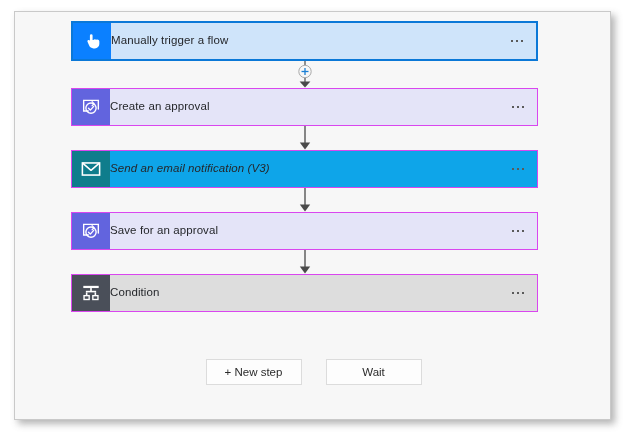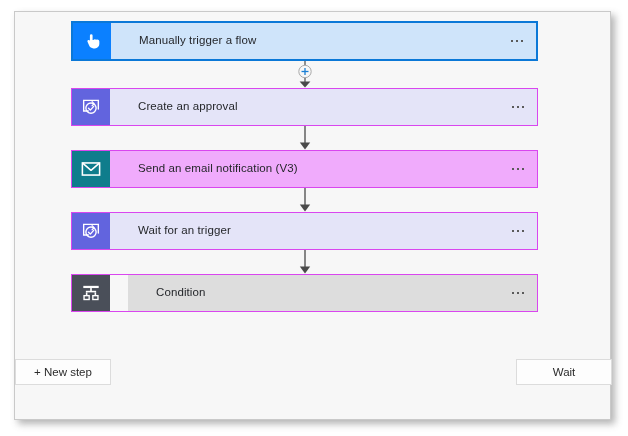--- a/index.html
+++ b/index.html
@@ -62,21 +62,21 @@
     min-width: 38px;
     display: flex;
     align-items: center;
     justify-content: center;
   }
   .card-body {
     flex: 1 1 auto;
     display: flex;
     align-items: center;
     justify-content: space-between;
-    padding: 0 11px 0 28px;
+    padding: 0 11px 0 0;
   }
   .card-title {
     font-size: 11.5px;
     color: #25272b;
     line-height: 1;
     letter-spacing: 0.1px;
     white-space: nowrap;
   }
   .ellipsis {
     display: flex;
@@ -105,21 +105,21 @@
   }
   .connector-first { height: 27px; }
 
   
   .button-row {
     position: absolute;
     left: 0;
     top: 347px;
     width: 597px;
     display: flex;
-    justify-content: space-between;
+    justify-content: center;
     gap: 24px;
   }
   .flat-button {
     width: 96px;
     height: 26px;
     background: #fdfdfd;
     border: 1px solid #dcdcdc;
     font-size: 11.5px;
     color: #2b2b2b;
     font-family: "Liberation Sans", sans-serif;
@@ -193,21 +193,21 @@
         </svg>
       </div>
 
       <div class="card card-plain" id="card2">
         <div class="card-icon" id="icon2" style="background: rgb(15, 125, 140);">
           <svg width="22" height="22" viewBox="0 0 24 24">
             <rect x="2.6" y="5.4" width="18.8" height="13.2" fill="none" stroke="#ffffff" stroke-width="1.7"></rect>
             <path d="M2.6 5.4 L12 13.4 L21.4 5.4" fill="none" stroke="#ffffff" stroke-width="1.7" stroke-linejoin="round"></path>
           </svg>
         </div>
-        <div class="card-body" id="body2" style="background: #f0abfc;">
+        <div class="card-body" id="body2" style="background: #0ea5e9; font-style: italic;">
           <span class="card-title">Send an email notification (V3)</span>
           <span class="ellipsis">
               <i></i>
               <i></i>
               <i></i>
             </span>
         </div>
       </div>
 
       <div class="connector">
@@ -221,21 +221,21 @@
         <div class="card-icon" id="icon3" style="background: rgb(98, 100, 222);">
           <svg width="22" height="22" viewBox="0 0 24 24">
             <path d="M4 4.8h16v9.4" fill="none" stroke="#ffffff" stroke-width="1.5" stroke-linecap="round"></path>
             <path d="M4 4.8v11.6h5" fill="none" stroke="#ffffff" stroke-width="1.5" stroke-linecap="round"></path>
             <circle cx="12" cy="13.2" r="5.6" fill="none" stroke="#ffffff" stroke-width="1.5"></circle>
             <path d="M9.3 13.4l2 2 3.6-4.1" fill="none" stroke="#ffffff" stroke-width="1.5" stroke-linecap="round" stroke-linejoin="round"></path>
             <path d="M13.2 6.2l2.2 2.2-2.2 2.2" fill="none" stroke="#ffffff" stroke-width="1.3" stroke-linecap="round" stroke-linejoin="round"></path>
           </svg>
         </div>
         <div class="card-body" id="body3" style="background: rgb(228, 228, 248);">
-          <span class="card-title">Wait for an trigger</span>
+          <span class="card-title">Save for an approval</span>
           <span class="ellipsis">
               <i></i>
               <i></i>
               <i></i>
             </span>
         </div>
       </div>
 
       <div class="connector">
         <svg width="20" height="24" viewBox="0 0 20 24">
@@ -249,21 +249,21 @@
           <svg width="22" height="22" viewBox="0 0 24 24">
             <rect x="3.6" y="4.2" width="16.8" height="2.4" fill="#ffffff"></rect>
             <rect x="11.1" y="6.6" width="1.8" height="3.4" fill="#ffffff"></rect>
             <rect x="6.4" y="9.6" width="11.2" height="1.7" fill="#ffffff"></rect>
             <rect x="6.4" y="11.3" width="1.7" height="3.6" fill="#ffffff"></rect>
             <rect x="15.9" y="11.3" width="1.7" height="3.6" fill="#ffffff"></rect>
             <rect x="4.4" y="14.9" width="5.6" height="4.2" fill="none" stroke="#ffffff" stroke-width="1.5"></rect>
             <rect x="14.0" y="14.9" width="5.6" height="4.2" fill="none" stroke="#ffffff" stroke-width="1.5"></rect>
           </svg>
         </div>
-        <div class="card-body" id="body4" style="background: rgb(221, 221, 221); margin-left: 18px;">
+        <div class="card-body" id="body4" style="background: rgb(221, 221, 221);">
           <span class="card-title">Condition</span>
           <span class="ellipsis">
               <i></i>
               <i></i>
               <i></i>
             </span>
         </div>
       </div>
 
     </div>

